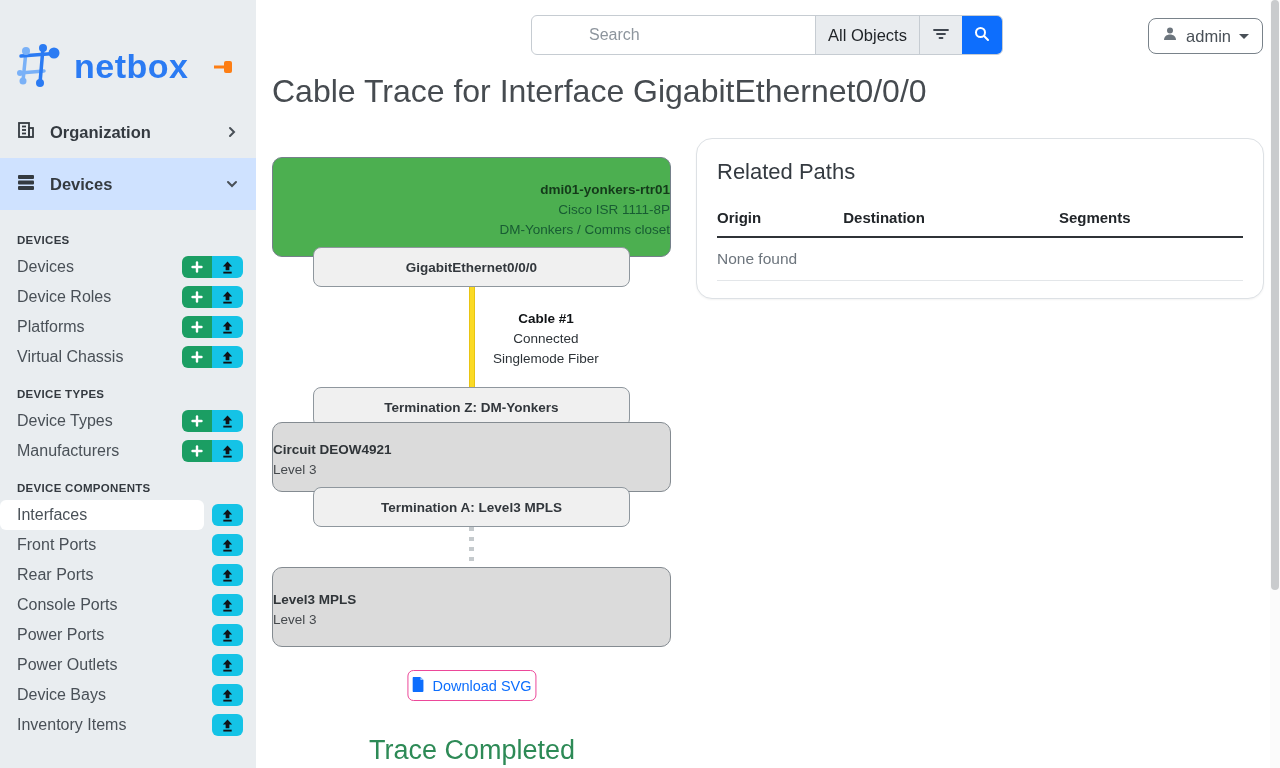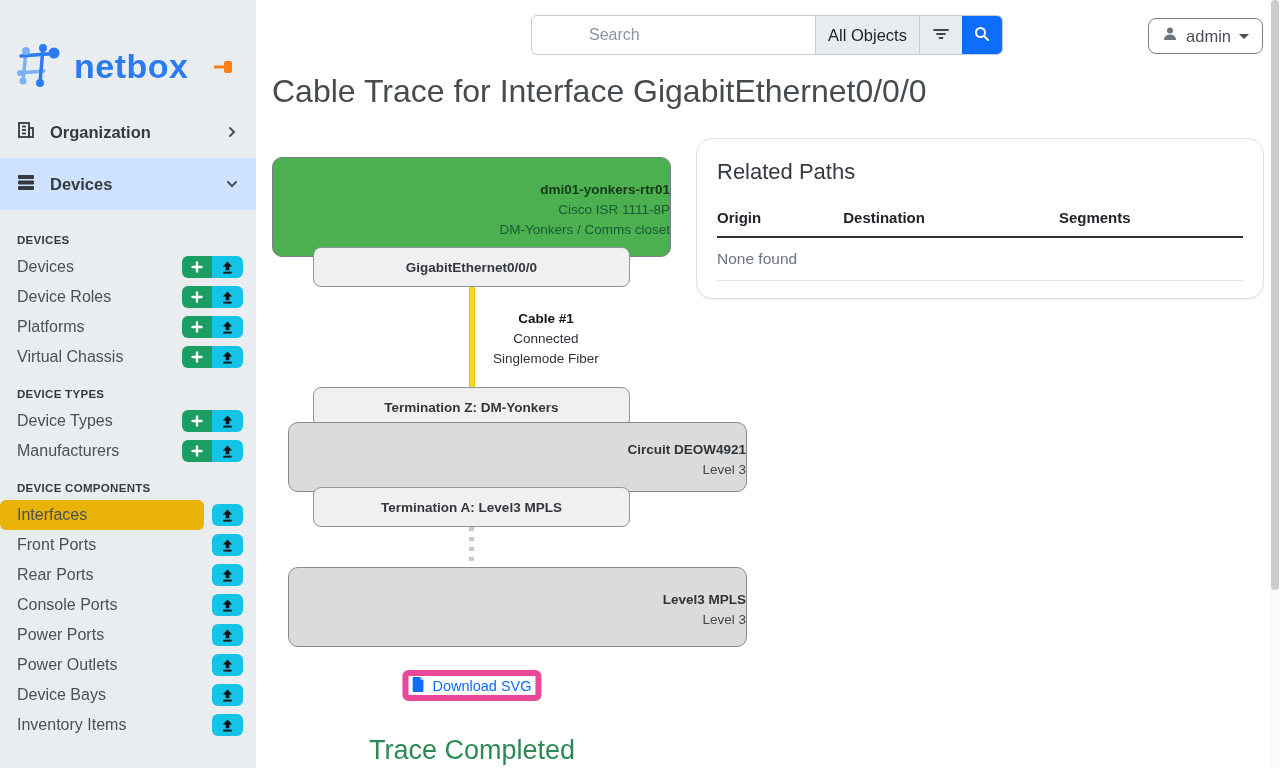--- a/index.html
+++ b/index.html
@@ -15,21 +15,21 @@
     font-size:16.5px; font-weight:600; color:#343a40; cursor:pointer; }
   .nav-item.active { background:#cfe2ff; }
   .nav-item .chev { margin-left:auto; display:flex; }
 
   .side-list { padding-top:8px; }
   .side-header { margin:16px 0 5px 17px; height:13px; font-size:11.5px; font-weight:700;
     letter-spacing:.3px; color:#343a40; }
   .side-row { height:30px; display:flex; align-items:center; padding-right:13px; cursor:pointer; }
   .side-row .hl { flex:1; height:30px; display:flex; align-items:center; padding-left:17px;
     border-radius:6px; margin-right:8px; }
-  .side-row.active .hl { background:#eab308; }
+  .side-row.active .hl { background:#ffffff; }
   .side-row .lbl { font-size:16px; color:#495057; }
   .btns { display:flex; }
   .btn-add { width:30px; height:22px; background:#1b9e63; border-radius:6px 0 0 6px;
     display:flex; align-items:center; justify-content:center; cursor:pointer; }
   .btn-import { width:31px; height:22px; background:#14c3e6; border-radius:0 6px 6px 0;
     display:flex; align-items:center; justify-content:center; cursor:pointer; }
   .btn-import.solo { border-radius:6px; }
 
   
   .main { position:absolute; left:256px; top:0; width:1024px; height:768px; background:#fff; }
@@ -59,29 +59,29 @@
   .dev-box .t1 { font-size:13.5px; font-weight:700; color:#143a1a; line-height:20px; }
   .dev-box .t2 { font-size:13.5px; color:#185c33; line-height:20px; }
   .io-box { position:absolute; left:41px; width:317px; height:40px; background:#f0f0f0;
     border:1px solid #8f979e; border-radius:8px; display:flex; align-items:center; justify-content:center;
     font-size:13.5px; font-weight:700; color:#32373c; cursor:pointer; }
   .cable-line { position:absolute; left:197px; top:130px; width:6px; height:100px; background:#fbda25;
     border-left:1px solid #e8c413; border-right:1px solid #e8c413; }
   .cable-label { position:absolute; left:221px; top:152px; line-height:20px; font-size:13.5px;
     color:#2d3338; cursor:pointer;text-align:center; }
   .cable-label .t1 { font-weight:700; color:#101316; }
-  .big-box { position:absolute; left:16px; width:459px; background:#dbdbdb; border:1px solid #848b91;
-    border-radius:10px; text-align:right; cursor:pointer; }
+  .big-box { position:absolute; left:0; width:399px; background:#dbdbdb; border:1px solid #848b91;
+    border-radius:10px; text-align:left; cursor:pointer; }
   .big-box .t1 { font-size:13.5px; font-weight:700; color:#303539; line-height:20px; }
   .big-box .t2 { font-size:13.5px; color:#44484c; line-height:20px; }
   .dashed-line { position:absolute; left:197px; top:370px; width:5px; height:40px;
     background:repeating-linear-gradient(to bottom,#c5cacd 0 4px,transparent 4px 10px); }
   .dl-btn { position:absolute; top:513px; left:50%; transform:translateX(-50%); height:31px;
     display:flex; align-items:center; gap:8px; padding:0 4px; background:#fff;
-    border:6px solid #ec4899; border-radius:6px; color:#0d6efd; font-size:14.5px; cursor:pointer; }
+    border:1px solid #ec4899; border-radius:6px; color:#0d6efd; font-size:14.5px; cursor:pointer; }
   .trace-status { position:absolute; top:578px; width:100%; text-align:center; font-size:27px;
     color:#2d8a56; }
 
   
   .card { position:absolute; left:440px; top:138px; width:568px; height:161px; background:#fff;
     border:1px solid #dde1e5; border-radius:16px; box-shadow:0 1px 2px rgba(0,0,0,.05);
     padding:20px 20px 0 20px; }
   .card-title { font-size:22px; font-weight:400; color:#343a40; margin-bottom:20px; }
   .paths-table { width:100%; border-collapse:collapse; table-layout:fixed; }
   .paths-table th { text-align:left; font-size:15px; font-weight:700; color:#212529;

